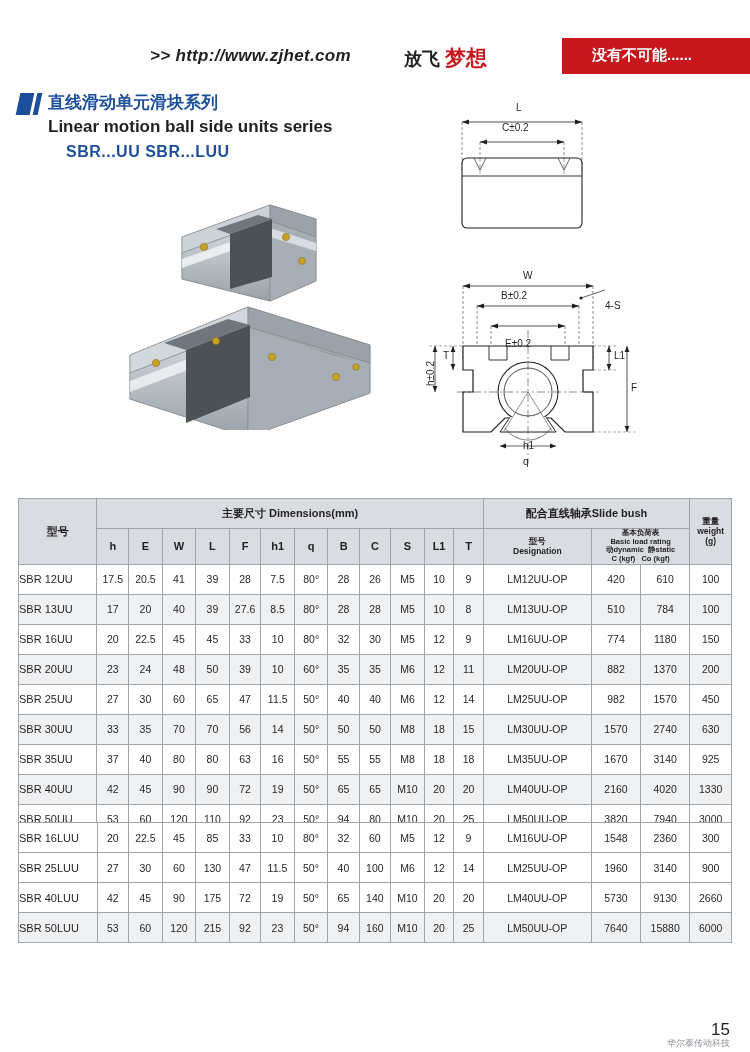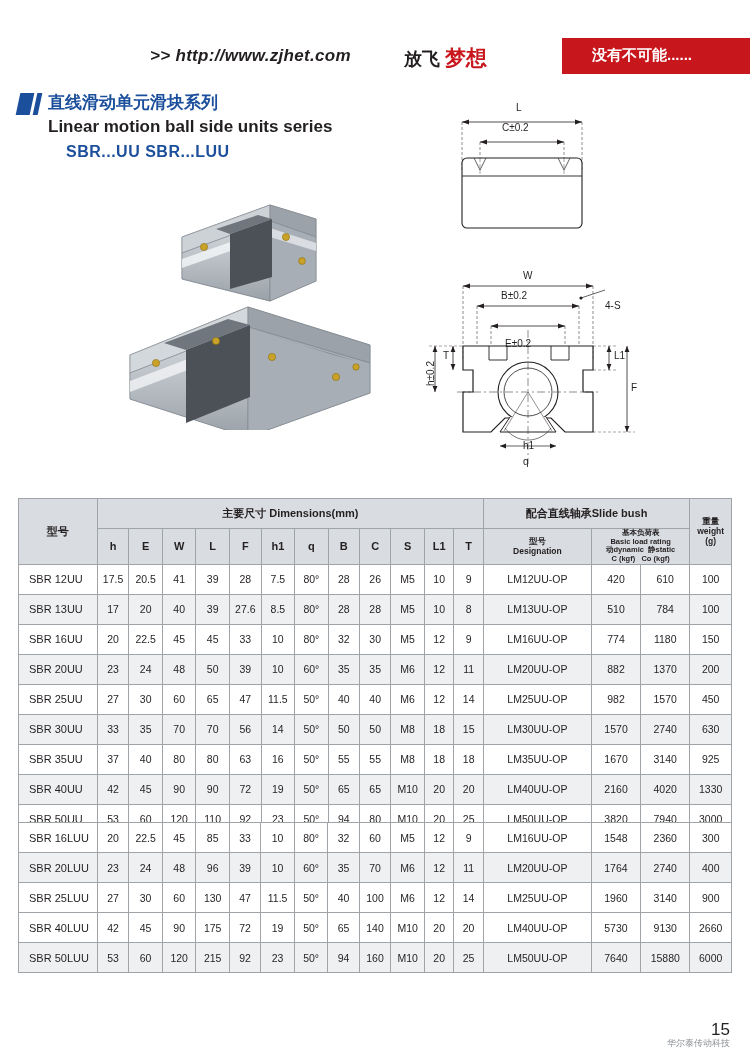--- a/index.html
+++ b/index.html
@@ -171,21 +171,21 @@
     font-weight: bold;
     font-size: 11px;
   }
   table.spec thead th.sub {
     font-weight: bold;
     font-size: 11px;
     height: 24px;
   }
   table.spec tbody td.model {
     text-align: left;
-    padding-left: 10px;
+    padding-left: 0;
     font-size: 11px;
     margin-top: 48px;
   }
   table.spec tbody tr.alt td {
     background: #eef0f2;
   }
   .tiny {
     font-size: 7.5px;
     line-height: 1.15;
     display: block;
@@ -665,39 +665,20 @@
           <td>32</td>
           <td>60</td>
           <td>M5</td>
           <td>12</td>
           <td>9</td>
           <td>LM16UU-OP</td>
           <td>1548</td>
           <td>2360</td>
           <td>300</td>
         </tr>
-        <tr class="alt">
-          <td class="model">SBR 20LUU</td>
-          <td>23</td>
-          <td>24</td>
-          <td>48</td>
-          <td>96</td>
-          <td>39</td>
-          <td>10</td>
-          <td>60°</td>
-          <td>35</td>
-          <td>70</td>
-          <td>M6</td>
-          <td>12</td>
-          <td>11</td>
-          <td>LM20UU-OP</td>
-          <td>1764</td>
-          <td>2740</td>
-          <td>400</td>
-        </tr>
         <tr>
           <td class="model">SBR 25LUU</td>
           <td>27</td>
           <td>30</td>
           <td>60</td>
           <td>130</td>
           <td>47</td>
           <td>11.5</td>
           <td>50°</td>
           <td>40</td>

